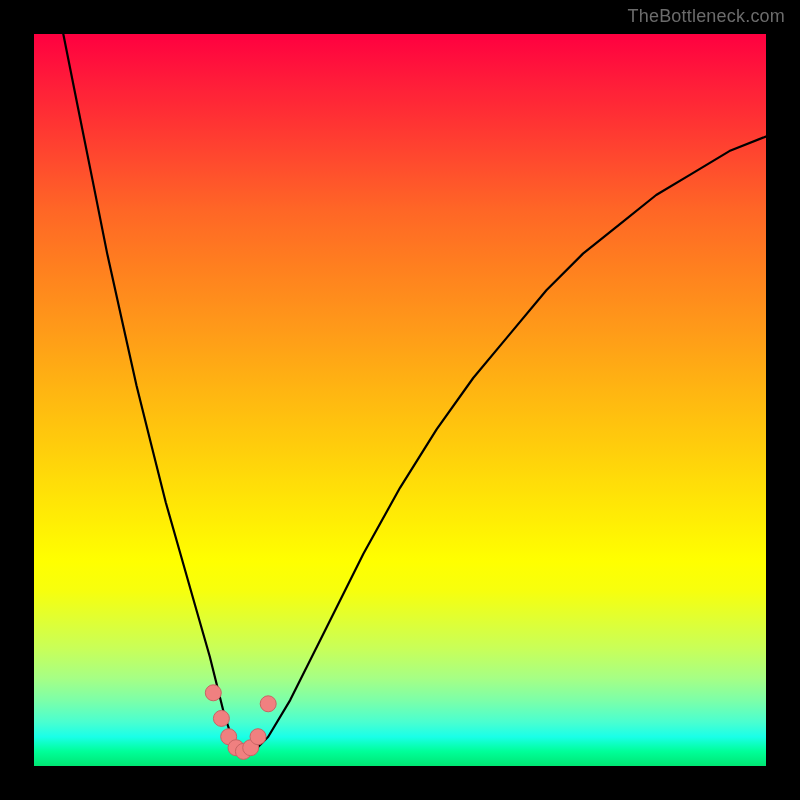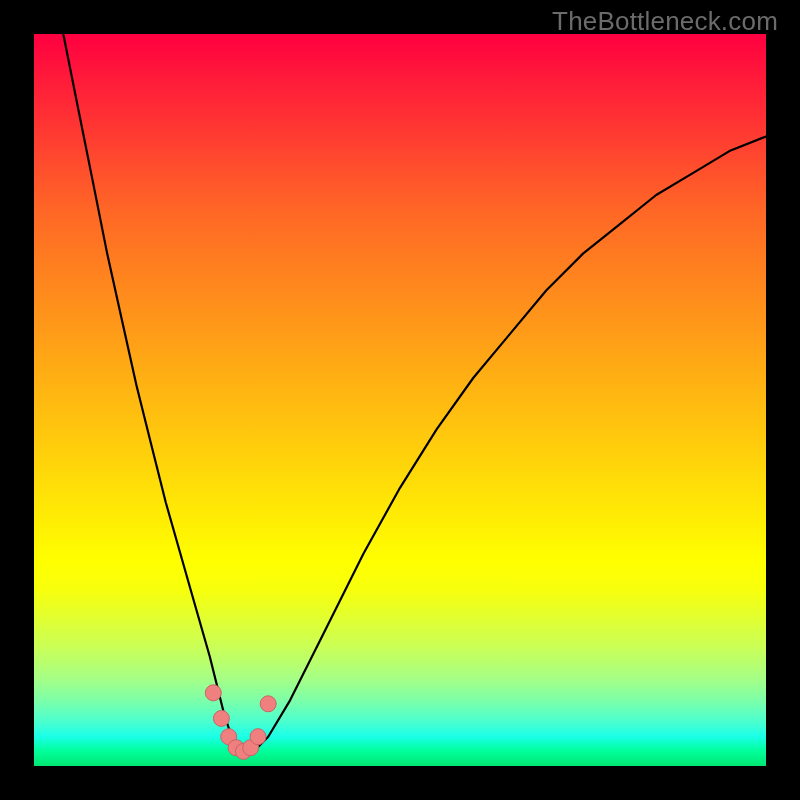--- a/index.html
+++ b/index.html
@@ -53,23 +53,23 @@
       #7dffa8 91%,
       #4affd0 94%,
       #1affe8 96%,
       #00ff99 98%,
       #00e673 100%
     );
   }
   .watermark {
     position: absolute;
     top: 6px;
-    right: 22px;
+    right: 15px;
     color: #6b6b6b;
-    font-size: 26px;
+    font-size: 18px;
     font-weight: 500;
     letter-spacing: 0.2px;
     font-family: Arial, Helvetica, sans-serif;
   }
   svg.curve {
     position: absolute;
     top: 0;
     left: 0;
     width: 732px;
     height: 732px;

